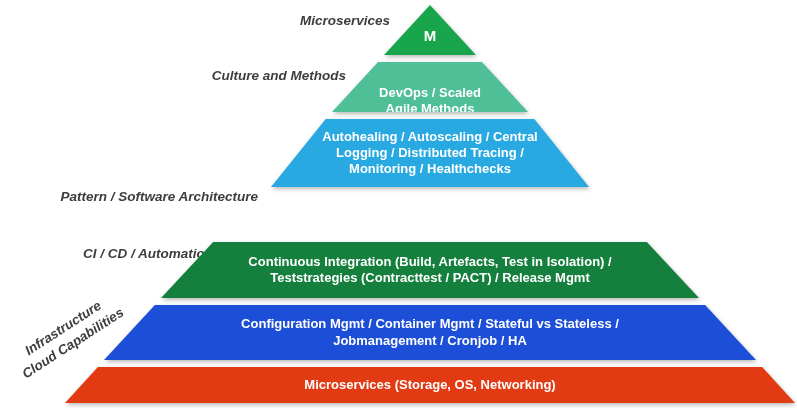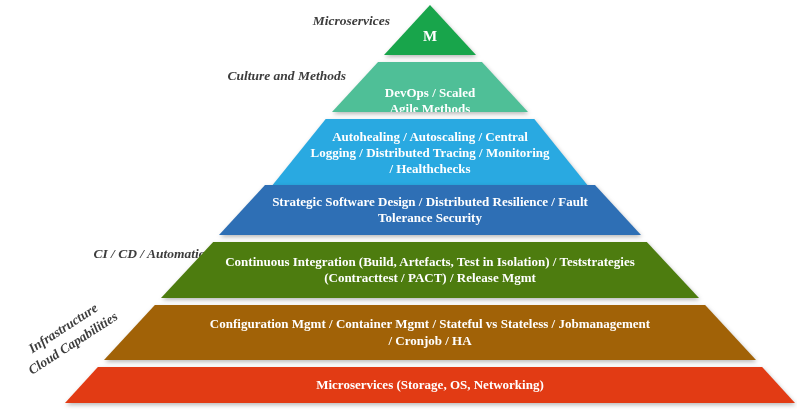--- a/index.html
+++ b/index.html
@@ -1,21 +1,21 @@
 <!DOCTYPE html>
 <html><head>
 <meta charset="utf-8">
 <style>
   html, body { margin: 0; padding: 0; background: #ffffff; }
   .stage {
     position: relative;
     width: 797px;
     height: 410px;
     background: #ffffff;
-    font-family: Liberation Serif, serif;
+    font-family: Liberation Sans, sans-serif;
     overflow: hidden;
   }
   .layer-wrap {
     position: absolute;
     filter: drop-shadow(1px 2px 2px rgba(0,0,0,0.28));
   }
   .layer {
     width: 100%;
     height: 100%;
     display: flex;
@@ -74,20 +74,21 @@
     line-height: 1.3;
   }
 </style>
 </head>
 <body>
 
 <div class="stage">
 
   <div class="side-label sl-microservices">Microservices</div>
   <div class="side-label sl-culture">Culture and Methods</div>
+  <div class="side-label sl-pattern">Pattern / Software Architecture</div>
   <div class="side-label sl-cicd">CI / CD / Automation</div>
   <div class="side-label sl-rotated">
     <div>Infrastructure</div>
     <div>Cloud Capabilities</div>
   </div>
 
   <div class="layer-wrap l1">
     <div class="layer" style="background-color: rgb(24, 165, 75);">
       <span class="layer-text">M</span>
     </div>
@@ -98,34 +99,29 @@
       <span class="layer-text">DevOps / Scaled Agile Methods</span>
     </div>
   </div>
 
   <div class="layer-wrap l3">
     <div class="layer" style="background-color: rgb(41, 169, 225);">
       <span class="layer-text">Autohealing / Autoscaling / Central Logging / Distributed Tracing / Monitoring / Healthchecks</span>
     </div>
   </div>
 
-  <div class="layer-wrap l4">
-    <div class="layer" style="background-color: rgb(46, 111, 181);">
-      <span class="layer-text">Strategic Software Design / Distributed Resilience / Fault Tolerance Security</span>
-    </div>
-  </div>
 
   <div class="layer-wrap l5">
-    <div class="layer" style="background-color: #4d7c0f; justify-content: center;">
+    <div class="layer" style="background-color: #15803d; justify-content: center;">
       <span class="layer-text">Continuous Integration (Build, Artefacts, Test in Isolation) / Teststrategies (Contracttest / PACT) / Release Mgmt</span>
     </div>
   </div>
 
   <div class="layer-wrap l6">
-    <div class="layer" style="background-color: #a16207;">
+    <div class="layer" style="background-color: #1d4ed8;">
       <span class="layer-text">Configuration Mgmt / Container Mgmt / Stateful vs Stateless / Jobmanagement / Cronjob / HA</span>
     </div>
   </div>
 
   <div class="layer-wrap l7">
     <div class="layer" style="background-color: rgb(226, 59, 20);">
       <span class="layer-text">Microservices (Storage, OS, Networking)</span>
     </div>
   </div>
 

